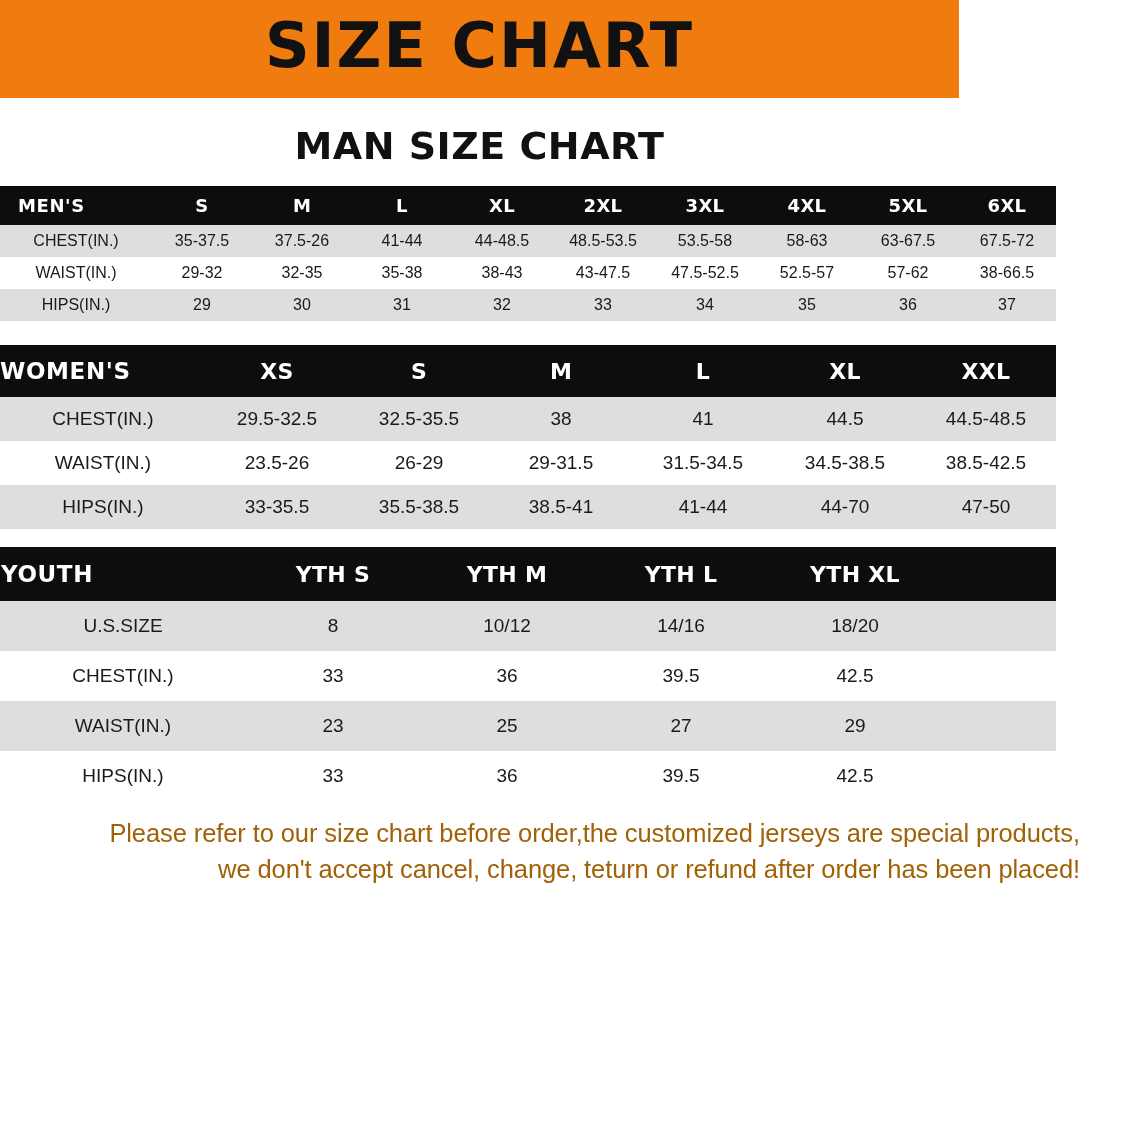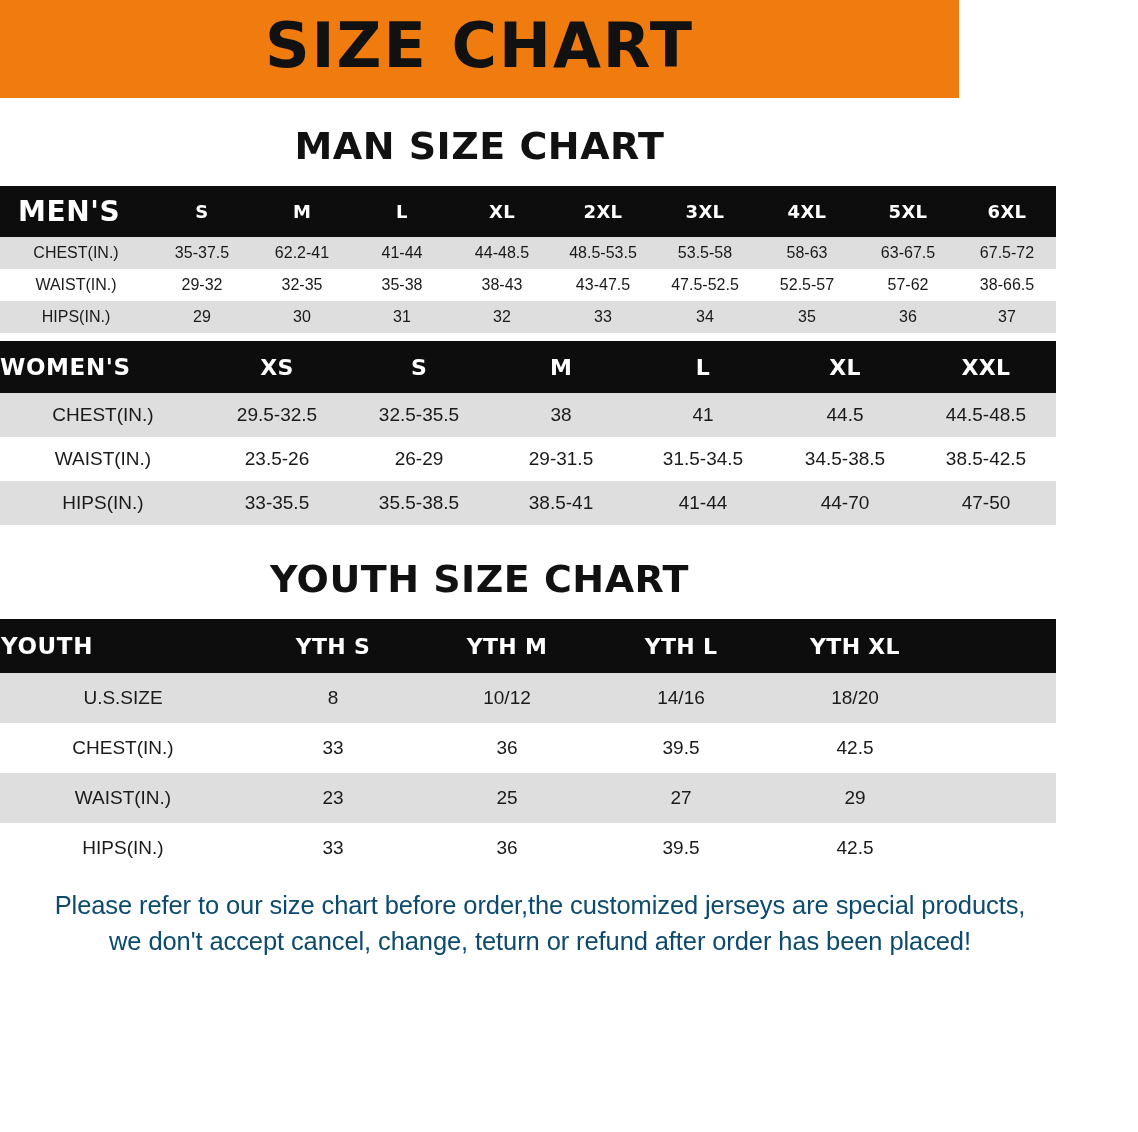--- a/index.html
+++ b/index.html
@@ -90,40 +90,40 @@
   table.size-table tbody td.first-col {
     text-align: center;
     font-size: 17px;
     color: #1a1a1a;
   }
   tr.row-shade td { background: #dedede; }
   tr.row-plain td { background: #ffffff; }
 
   
   #men-table thead th { font-size: 18px; }
-  #men-table thead th.first-col { font-size: 28px; margin-top: 30px; }
+  #men-table thead th.first-col { font-size: 18px; margin-top: 30px; }
   #men-table tbody td { font-size: 16px; }
 
   
   #women-table thead th { font-size: 22px; padding: 13px 0; }
   #women-table thead th.first-col { font-size: 23px; }
   #women-table tbody td { font-size: 19px; padding: 11px 0; }
 
   
   #youth-table thead th { font-size: 22px; padding: 14px 1px; }
   #youth-table thead th.first-col { font-size: 23px; }
   #youth-table tbody td { font-size: 19px; padding: 14px 12px; }
 
   
   .footer-note {
-    color: #0c4a6e;
+    color: #a16207;
     font-family: "Liberation Sans", sans-serif;
     font-size: 25.5px;
     line-height: 1.42;
-    text-align: center;
+    text-align: right;
     margin: 14px auto 16px auto;
     width: 1080px;
     letter-spacing: -0.1px;
   }
 </style>
 </head>
 <body>
 
 <div class="page">
 
@@ -157,21 +157,21 @@
           <th>3XL</th>
           <th>4XL</th>
           <th>5XL</th>
           <th>6XL</th>
         </tr>
       </thead>
       <tbody>
         <tr class="row-shade">
           <td class="first-col">CHEST(IN.)</td>
           <td>35-37.5</td>
-          <td>62.2-41</td>
+          <td>37.5-26</td>
           <td>41-44</td>
           <td>44-48.5</td>
           <td>48.5-53.5</td>
           <td>53.5-58</td>
           <td>58-63</td>
           <td>63-67.5</td>
           <td>67.5-72</td>
         </tr>
         <tr class="row-plain">
           <td class="first-col">WAIST(IN.)</td>
@@ -194,21 +194,21 @@
           <td>33</td>
           <td>34</td>
           <td>35</td>
           <td>36</td>
           <td>37</td>
         </tr>
       </tbody>
     </table>
   </div>
 
-  <div class="table-wrap" style="width:1056px; margin-top:8px;">
+  <div class="table-wrap" style="width:1056px; margin-top:24px;">
     <table class="size-table" id="women-table">
       <colgroup>
         <col style="width:206px">
         <col style="width:142px">
         <col style="width:142px">
         <col style="width:142px">
         <col style="width:142px">
         <col style="width:142px">
         <col style="width:140px">
       </colgroup>
@@ -248,21 +248,20 @@
           <td>35.5-38.5</td>
           <td>38.5-41</td>
           <td>41-44</td>
           <td>44-70</td>
           <td>47-50</td>
         </tr>
       </tbody>
     </table>
   </div>
 
-  <div class="section-title youth-title">YOUTH SIZE CHART</div>
   <div class="table-wrap" style="width:1056px; margin-top:18px;">
     <table class="size-table" id="youth-table">
       <colgroup>
         <col style="width:246px">
         <col style="width:174px">
         <col style="width:174px">
         <col style="width:174px">
         <col style="width:174px">
         <col style="width:114px">
       </colgroup>

